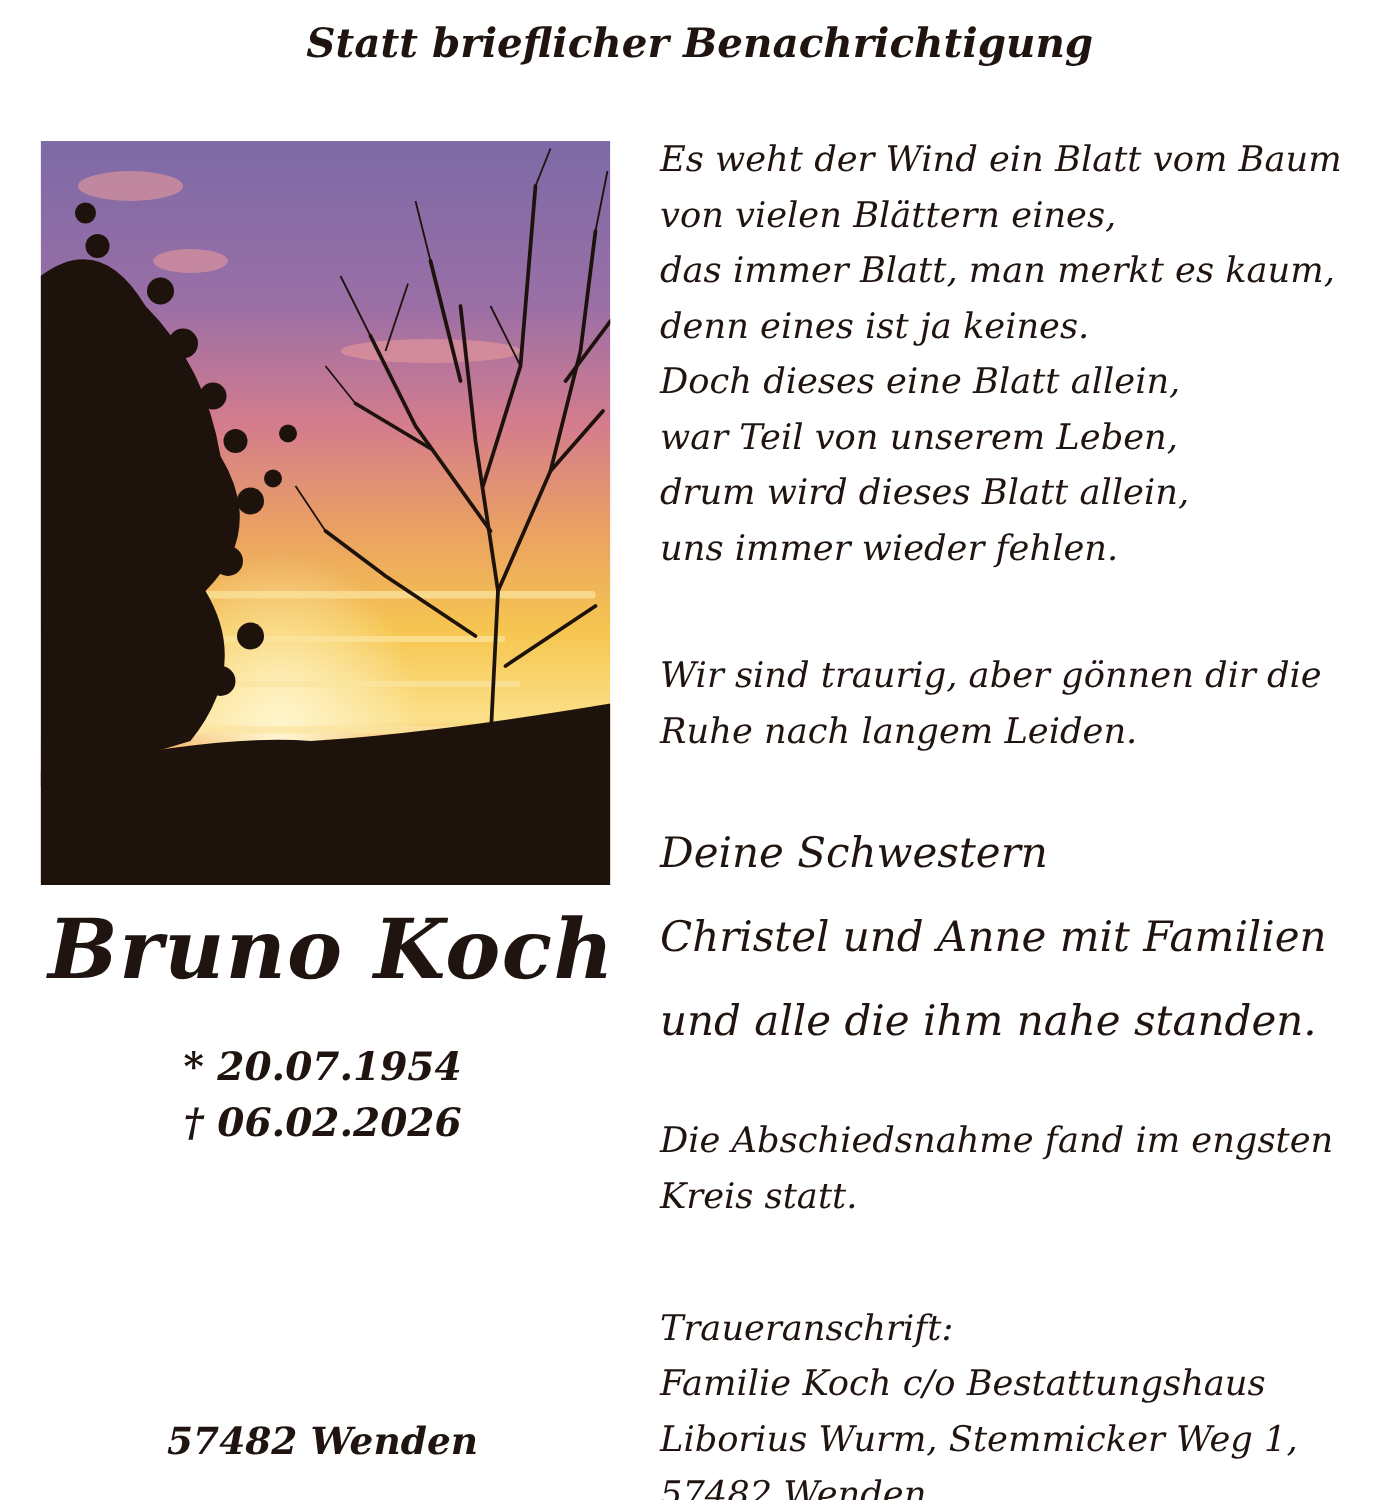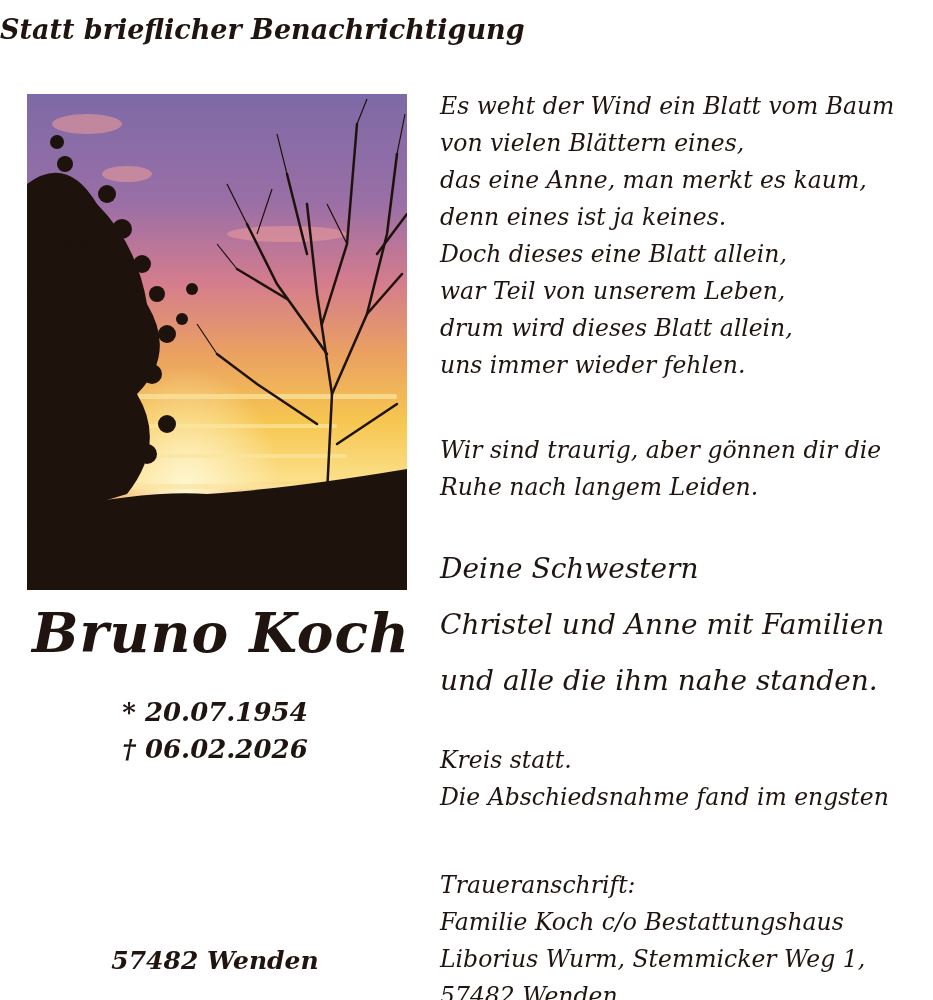--- a/index.html
+++ b/index.html
@@ -1,19 +1,19 @@
 <!DOCTYPE html>
 <html><head>
 <meta charset="utf-8">
 <style>
   html, body { margin:0; padding:0; background:#ffffff; }
   body { width:933px; height:1000px; position:relative; overflow:hidden;
          font-family:"DejaVu Serif", "Liberation Serif", serif; color:#1f140f; }
   .abs { position:absolute; }
-  .header { left:0; width:933px; top:14px; font-style:italic; font-weight:bold; font-size:27px; }
+  .header { left:0; width:933px; top:14px; text-align:center; font-style:italic; font-weight:bold; font-size:27px; }
   .photo { left:27px; top:94px; width:380px; height:496px; overflow:hidden; }
   .name { left:20px; width:390px; top:600px; text-align:right; font-style:italic; font-weight:bold; font-size:55px; letter-spacing:1px; }
   .dates { left:20px; width:390px; top:694px; text-align:center; font-style:italic; font-weight:bold; font-size:26px; line-height:37px; }
   .city { left:20px; width:390px; top:946px; text-align:center; font-style:italic; font-weight:bold; font-size:25px; }
   .right { left:440px; font-style:italic; }
   .poem { top:88px; font-size:23.5px; line-height:37px; }
   .poem div, .sad div, .family div, .farewell div, .address div { white-space:nowrap; }
   .sad { top:432px; font-size:23.5px; line-height:37px; }
   .family { top:541px; font-size:28px; line-height:56px; }
   .farewell { top:742px; font-size:23.5px; line-height:37px; }
@@ -102,42 +102,42 @@
 <div class="abs name">Bruno Koch</div>
 <div class="abs dates">
   <div>* 20.07.1954</div>
   <div>† 06.02.2026</div>
 </div>
 <div class="abs city">57482 Wenden</div>
 
 <div class="abs right poem">
   <div>Es weht der Wind ein Blatt vom Baum</div>
   <div>von vielen Blättern eines,</div>
-  <div>das eine Anne, man merkt es kaum,</div>
+  <div>das immer Blatt, man merkt es kaum,</div>
   <div>denn eines ist ja keines.</div>
   <div>Doch dieses eine Blatt allein,</div>
   <div>war Teil von unserem Leben,</div>
   <div>drum wird dieses Blatt allein,</div>
   <div>uns immer wieder fehlen.</div>
 </div>
 
 <div class="abs right sad">
   <div>Wir sind traurig, aber gönnen dir die</div>
   <div>Ruhe nach langem Leiden.</div>
 </div>
 
 <div class="abs right family">
   <div>Deine Schwestern</div>
   <div>Christel und Anne mit Familien</div>
   <div>und alle die ihm nahe standen.</div>
 </div>
 
 <div class="abs right farewell">
+  <div>Die Abschiedsnahme fand im engsten</div>
   <div>Kreis statt.</div>
-  <div>Die Abschiedsnahme fand im engsten</div>
 </div>
 
 <div class="abs right address">
   <div>Traueranschrift:</div>
   <div>Familie Koch c/o Bestattungshaus</div>
   <div>Liborius Wurm, Stemmicker Weg 1,</div>
   <div>57482 Wenden</div>
 </div>
 
 </body></html>

